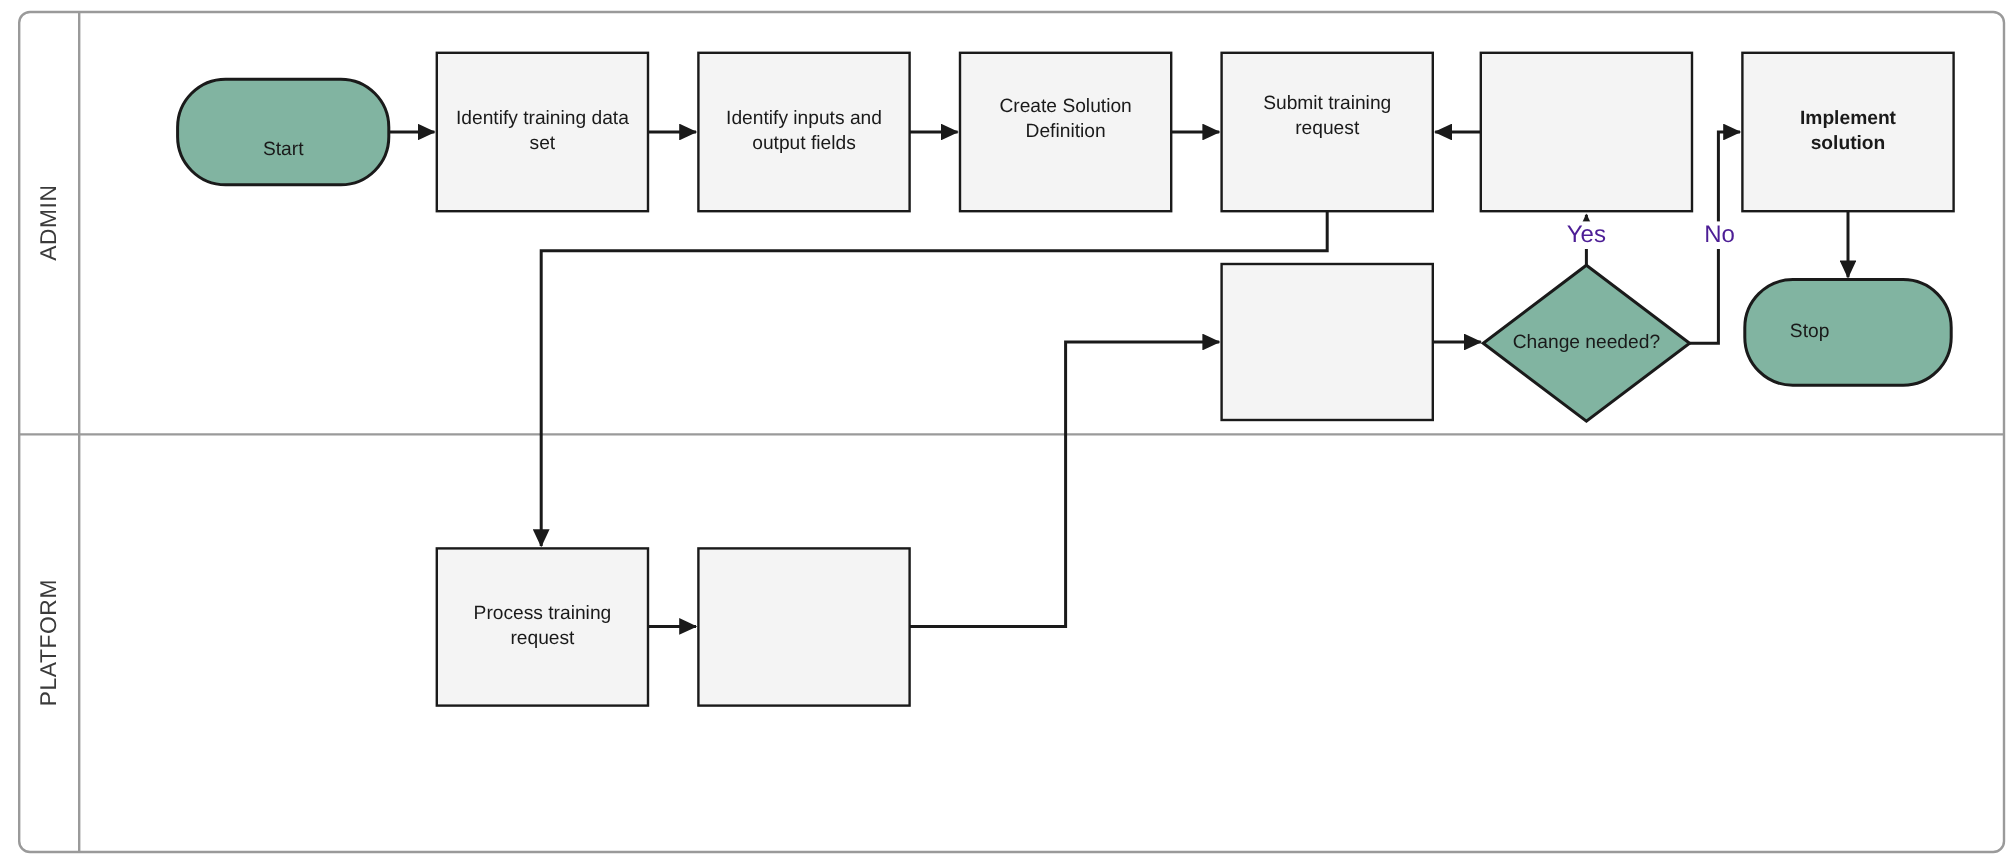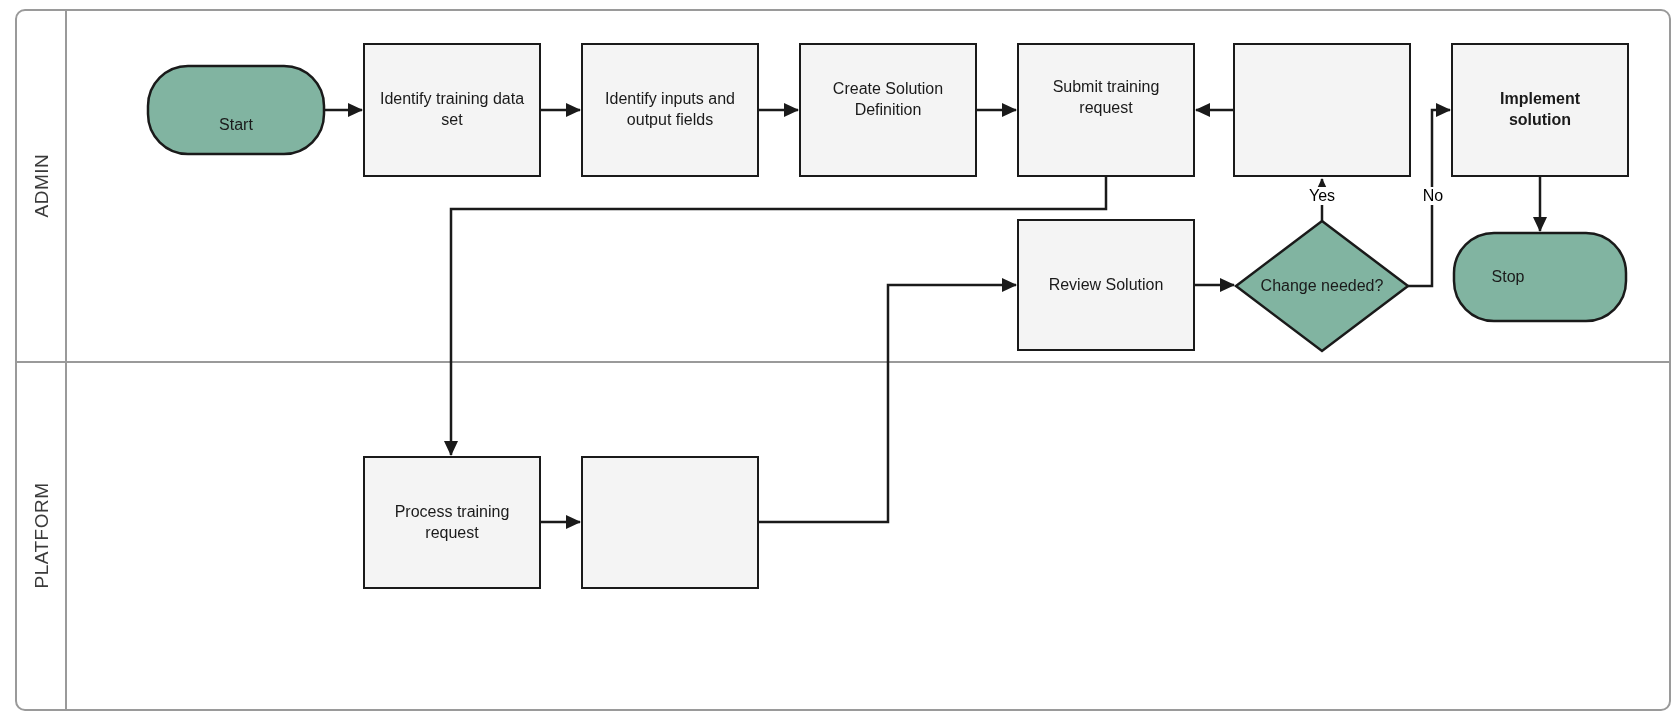--- a/index.html
+++ b/index.html
@@ -7,21 +7,21 @@
        font-family:"Liberation Sans",sans-serif;}
   .stage{position:absolute;left:0;top:0;width:1680px;height:722px;}
   svg{position:absolute;left:0;top:0;}
   .node-label{position:absolute;display:flex;align-items:center;justify-content:center;
               text-align:center;font-size:16px;line-height:1.3;color:#1a1a1a;
               pointer-events:none;}
   .lane-label{position:absolute;display:flex;align-items:center;justify-content:center;
               font-size:19px;letter-spacing:.5px;color:#3a3a3a;
               transform:rotate(-90deg);pointer-events:none;white-space:nowrap;}
   .edge-label{position:absolute;transform:translate(-50%,-50%);background:#ffffff;
-              padding:0 4px;font-size:16px;color:#000000;pointer-events:none;}
+              padding:0 4px;font-size:20px;color:#4c1d95;pointer-events:none;}
 </style>
 </head>
 <body>
 
 <div class="stage">
 
   <svg width="1680" height="722" viewBox="0 0 1680 722">
     <defs>
       <marker id="arrow" markerUnits="userSpaceOnUse" markerWidth="16" markerHeight="14" refX="14" refY="7" orient="auto">
         <path d="M0,0 L15,7 L0,14 Z" fill="#1a1a1a"></path>
@@ -91,23 +91,20 @@
 
   <div class="node-label" style="left:1018px;top:44px;width:176px;height:108px;">
     <span style="max-width:130px;">Submit training request</span>
   </div>
 
 
   <div class="node-label" style="left:1452px;top:44px;width:176px;height:132px;font-weight:bold;">
     <span style="max-width:100px;">Implement solution</span>
   </div>
 
-  <div class="node-label" style="left:1018px;top:220px;width:176px;height:130px;">
-    <span>Review Solution</span>
-  </div>
 
   <div class="node-label" style="left:1236px;top:221px;width:172px;height:130px;">
     <span>Change needed?</span>
   </div>
 
   <div class="node-label" style="left:1422px;top:233px;width:172px;height:88px;">
     <span>Stop</span>
   </div>
 
   <div class="node-label" style="left:364px;top:457px;width:176px;height:131px;">

